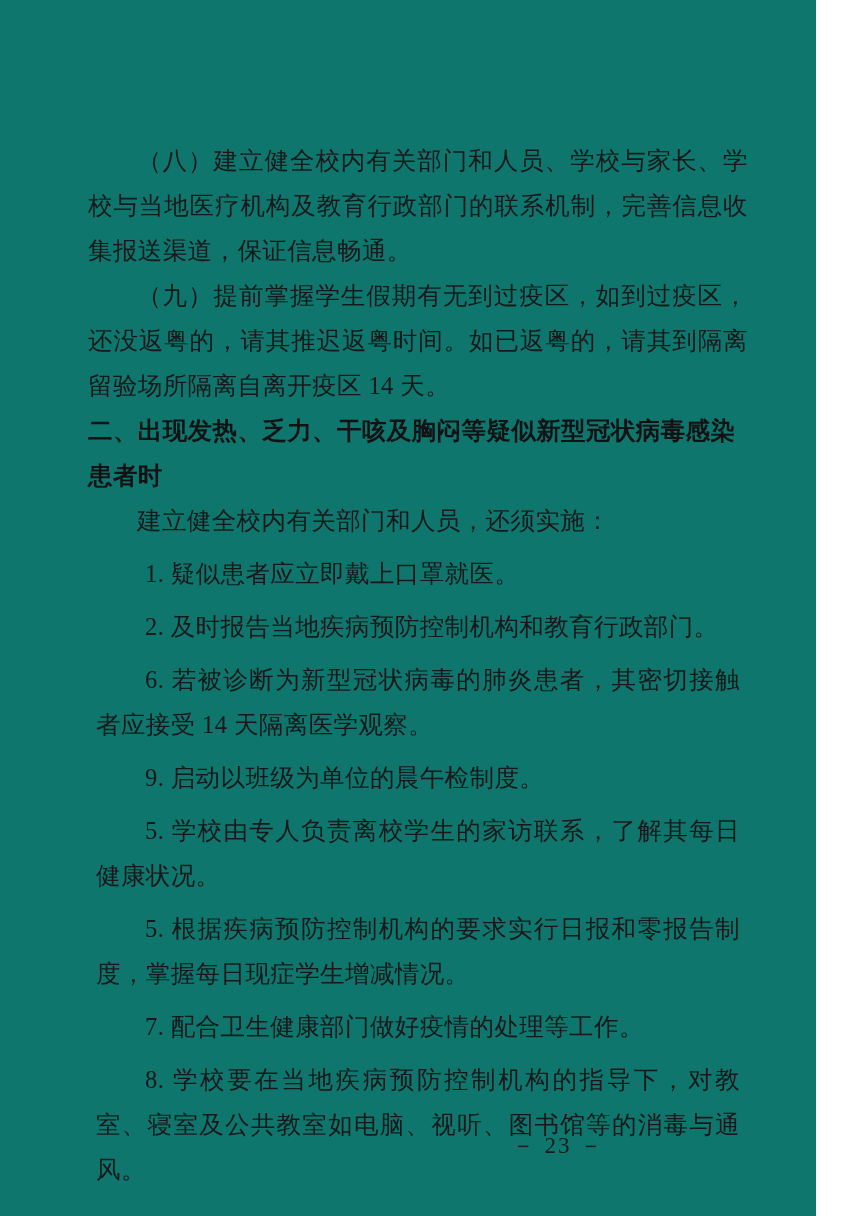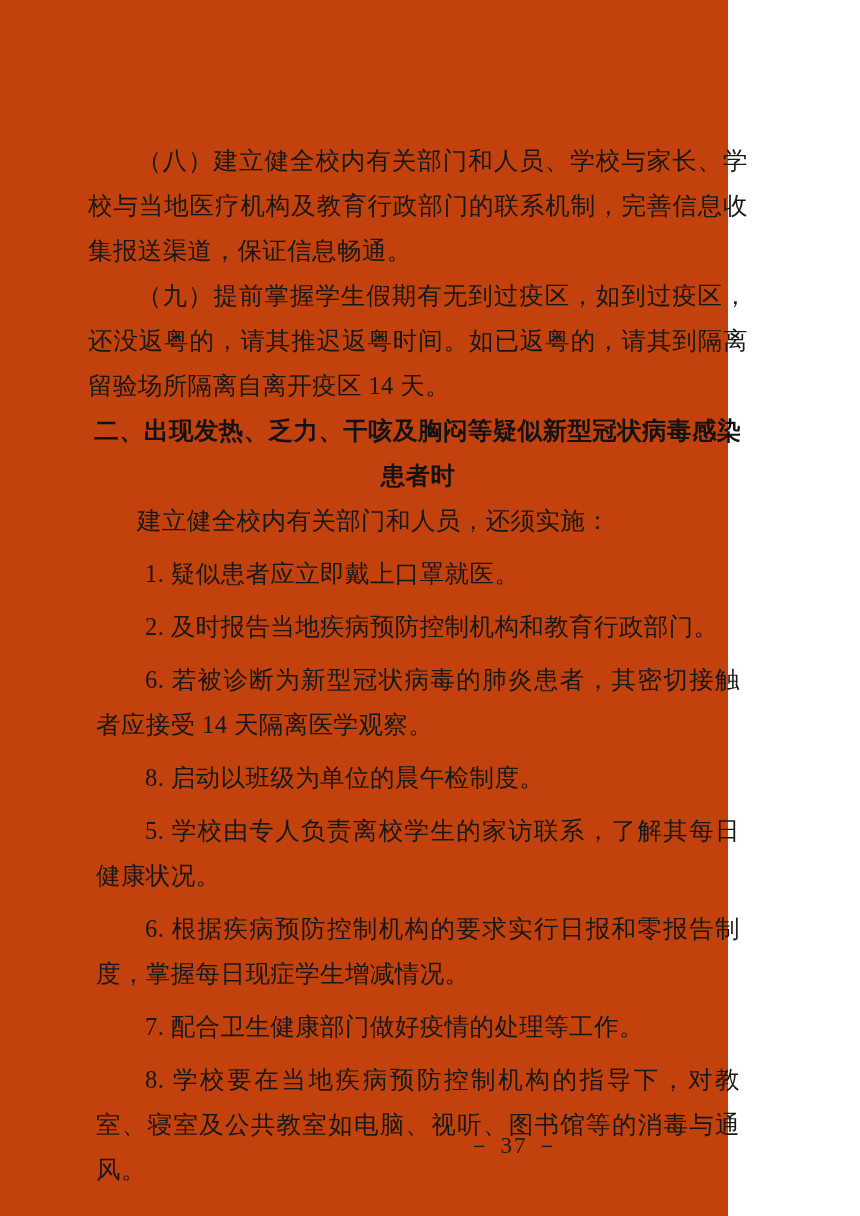--- a/index.html
+++ b/index.html
@@ -9,23 +9,23 @@
   body {
     width: 860px;
     height: 1216px;
     background: #ffffff;
     font-family: "Liberation Serif", "DejaVu Serif", serif;
     color: #1a1a1a;
     overflow: hidden;
   }
   .page {
     position: relative;
-    width: 728px;
+    width: 816px;
     height: 1216px;
-    background: #c2410c;
+    background: #0f766e;
     box-sizing: border-box;
   }
   .content {
     position: absolute;
     left: 88px;
     top: 138px;
     width: 660px;
   }
   .para {
     font-size: 24.5px;
@@ -39,21 +39,20 @@
   }
   .heading {
     font-size: 24.5px;
     line-height: 45px;
     letter-spacing: 0.4px;
     margin: 0;
     font-weight: bold;
     color: #111214;
     text-indent: 49px;
     font-family: "DejaVu Sans", "Liberation Sans", sans-serif;
-    text-align: center;
   }
   .heading .hcont {
     display: block;
     text-indent: 0;
   }
   .item {
     font-size: 24.5px;
     line-height: 45px;
     letter-spacing: 0.4px;
     margin: 8px;
@@ -90,22 +89,22 @@
 
     <h2 class="heading">
         <span class="hcont">二、出现发热、乏力、干咳及胸闷等疑似新型冠状病毒感染患者时</span>
       </h2>
 
     <p class="para">建立健全校内有关部门和人员，还须实施：</p>
 
     <p class="item">1. 疑似患者应立即戴上口罩就医。</p>
     <p class="item">2. 及时报告当地疾病预防控制机构和教育行政部门。</p>
     <p class="item">6. 若被诊断为新型冠状病毒的肺炎患者，其密切接触者应接受 14 天隔离医学观察。</p>
-    <p class="item">8. 启动以班级为单位的晨午检制度。</p>
+    <p class="item">9. 启动以班级为单位的晨午检制度。</p>
     <p class="item">5. 学校由专人负责离校学生的家访联系，了解其每日健康状况。</p>
-    <p class="item">6. 根据疾病预防控制机构的要求实行日报和零报告制度，掌握每日现症学生增减情况。</p>
+    <p class="item">5. 根据疾病预防控制机构的要求实行日报和零报告制度，掌握每日现症学生增减情况。</p>
     <p class="item">7. 配合卫生健康部门做好疫情的处理等工作。</p>
     <p class="item">8. 学校要在当地疾病预防控制机构的指导下，对教室、寝室及公共教室如电脑、视听、图书馆等的消毒与通风。</p>
 
   </div>
 
-  <div class="pagenum"><span class="inner">－ 37 －</span></div>
+  <div class="pagenum"><span class="inner">－ 23 －</span></div>
 </div>
 
 </body></html>

